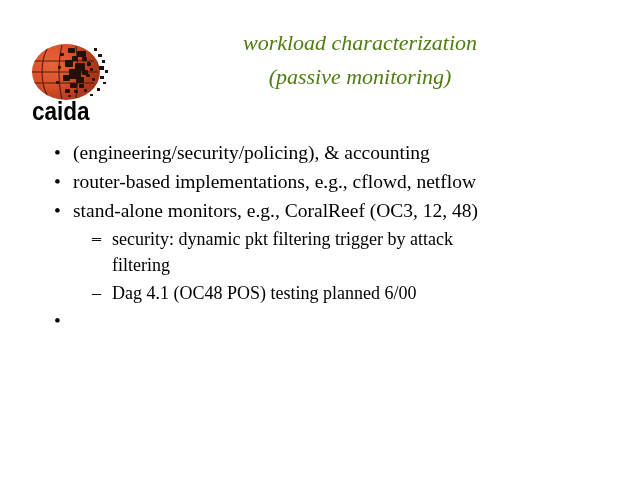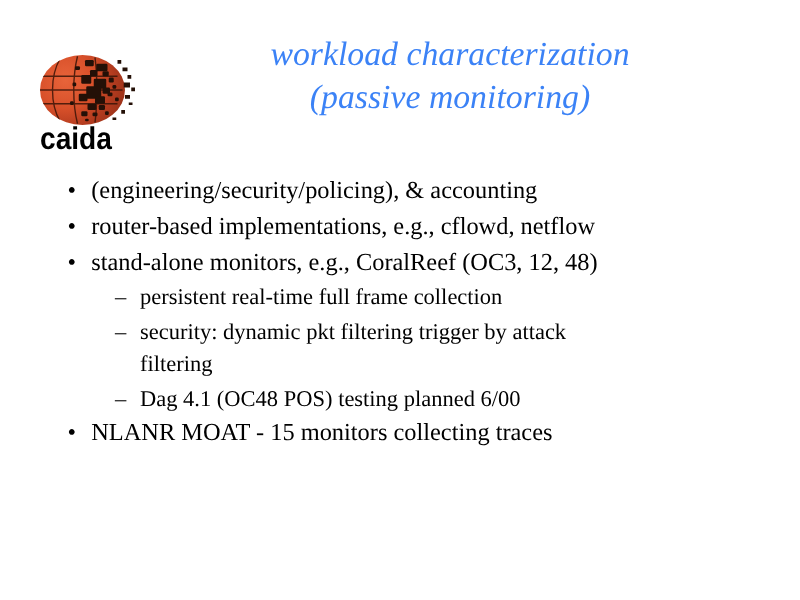--- a/index.html
+++ b/index.html
@@ -79,23 +79,23 @@
   }
 
   
   #title {
     position: absolute;
     left: 90px;
     top: 26px;
     width: 540px;
     text-align: center;
     font-style: italic;
-    font-size: 27px;
+    font-size: 22px;
     line-height: 34px;
-    color: #3b82f6;
+    color: #4d7c0f;
     font-family: "Liberation Serif", "DejaVu Serif", serif;
   }
   #title .tline { display: block; white-space: nowrap; }
 
   
   #body {
     position: absolute;
     left: 50px;
     top: 140px;
     width: 560px;
@@ -215,33 +215,31 @@
       <span class="btext">router-based implementations, e.g., cflowd, netflow</span>
     </div>
 
     <div class="bullet tight">
       <span class="marker">•</span>
       <span class="btext">stand-alone monitors, e.g., CoralReef (OC3, 12, 48)</span>
     </div>
 
     <div class="subbullet">
       <span class="marker">–</span>
-      <span class="btext">persistent real-time full frame collection</span>
     </div>
 
     <div class="subbullet">
       <span class="marker">–</span>
       <span class="btext">security:  dynamic pkt filtering trigger by attack</span>
       <span class="btext">filtering</span>
     </div>
 
     <div class="subbullet">
       <span class="marker">–</span>
       <span class="btext">Dag 4.1 (OC48 POS) testing planned 6/00</span>
     </div>
 
     <div class="bullet">
       <span class="marker">•</span>
-      <span class="btext">NLANR MOAT - 15 monitors collecting traces</span>
     </div>
 
   </div>
 </div>
 
 </body></html>

